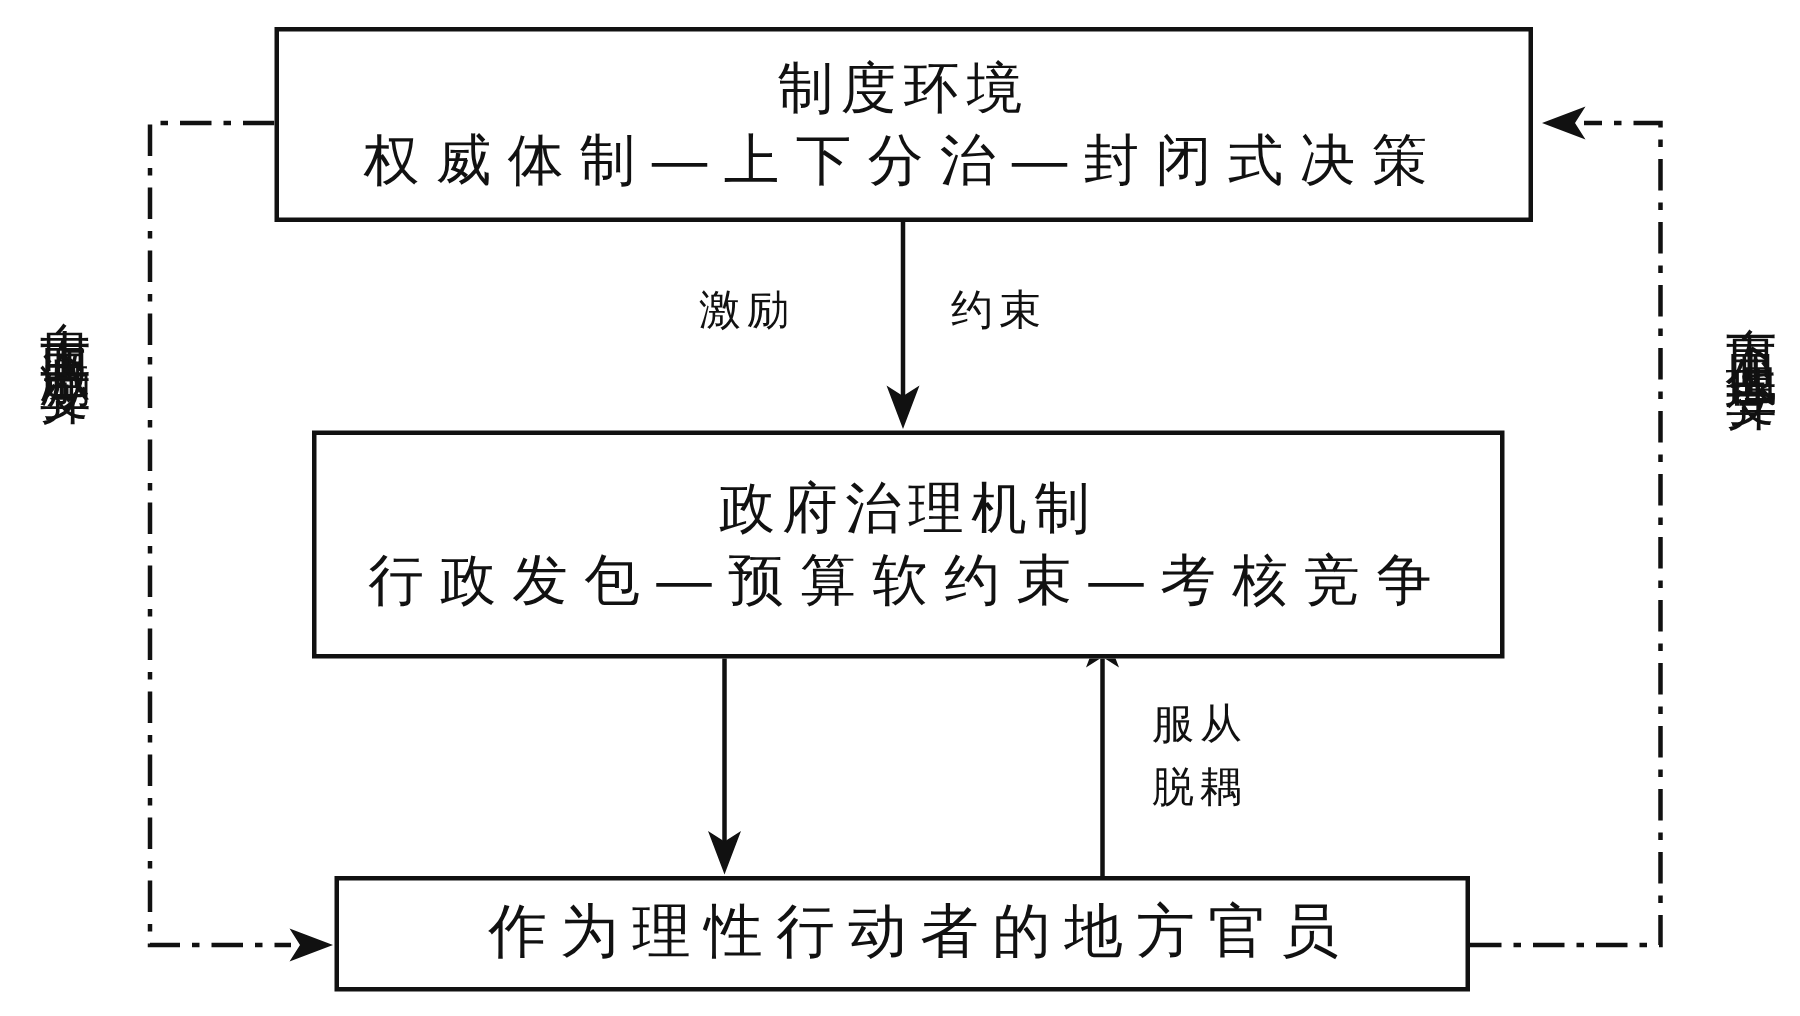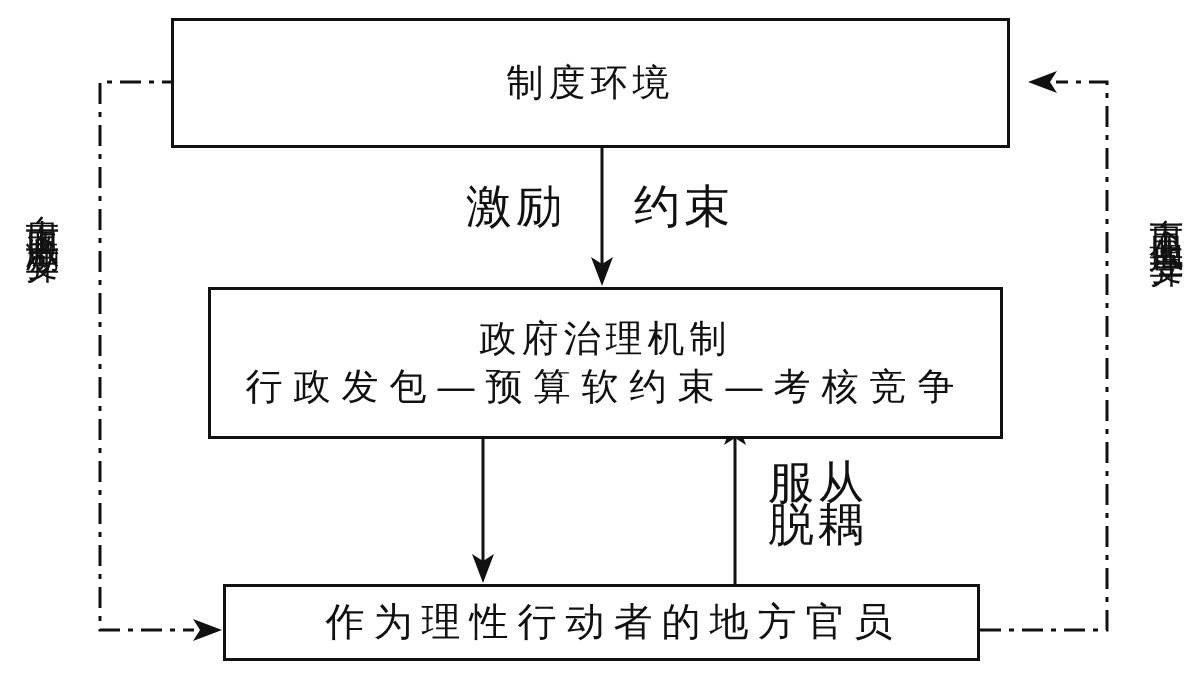--- a/index.html
+++ b/index.html
@@ -27,46 +27,45 @@
     position: absolute;
     box-sizing: border-box;
     border: 3px solid #111111;
     background: #ffffff;
     display: flex;
     flex-direction: column;
     align-items: center;
     justify-content: center;
     text-align: center;
   }
-  .box-top    { left: 171px; top: 18px;  width: 839px; height: 130px; }
+  .box-top    { left: 183px; top: 18px;  width: 839px; height: 130px; }
   .box-middle { left: 208px; top: 287px; width: 795px; height: 152px; }
   .box-bottom { left: 223px; top: 584px; width: 757px; height: 77px; padding-left: 24px;  }
   .box-line1 {
     font-size: 37px;
     letter-spacing: 5px;
     line-height: 1.3;
     white-space: nowrap;
   }
   .box-line2 {
     font-size: 37px;
     letter-spacing: 11px;
     line-height: 1.3;
     white-space: nowrap;
   }
   .box-bottom .box-line1 {
     font-size: 39px;
     letter-spacing: 9px;
   }
   .edge-label {
     position: absolute;
-    font-size: 46px;
+    font-size: 28px;
     letter-spacing: 4px;
     line-height: 42px;
     white-space: nowrap;
-    font-family: Liberation Serif, serif;
   }
   .lbl-incentive   { left: 466px; top: 186px; }
   .lbl-constraint  { left: 634px; top: 186px; }
   .lbl-supervision { left: 350px; top: 462px; }
   .lbl-compliance  { left: 768px; top: 462px; }
   .side-label {
     position: absolute;
     writing-mode: vertical-rl;
     text-orientation: upright;
     font-size: 34px;
@@ -106,20 +105,21 @@
     </g>
 
     <g>
       <path class="stroke" stroke-dasharray="21 8 5 8" d="M980,630 H1107 V82 H1056"></path>
       <polygon class="head" points="1028,82 1057,71 1050,82 1057,93"></polygon>
     </g>
   </svg>
 
   <div class="box box-top">
     <div class="box-line1">制度环境</div>
+    <div class="box-line2">权威体制—上下分治—封闭式决策</div>
   </div>
 
   <div class="box box-middle">
     <div class="box-line1">政府治理机制</div>
     <div class="box-line2">行政发包—预算软约束—考核竞争</div>
   </div>
 
   <div class="box box-bottom">
     <div class="box-line1">作为理性行动者的地方官员</div>
   </div>

